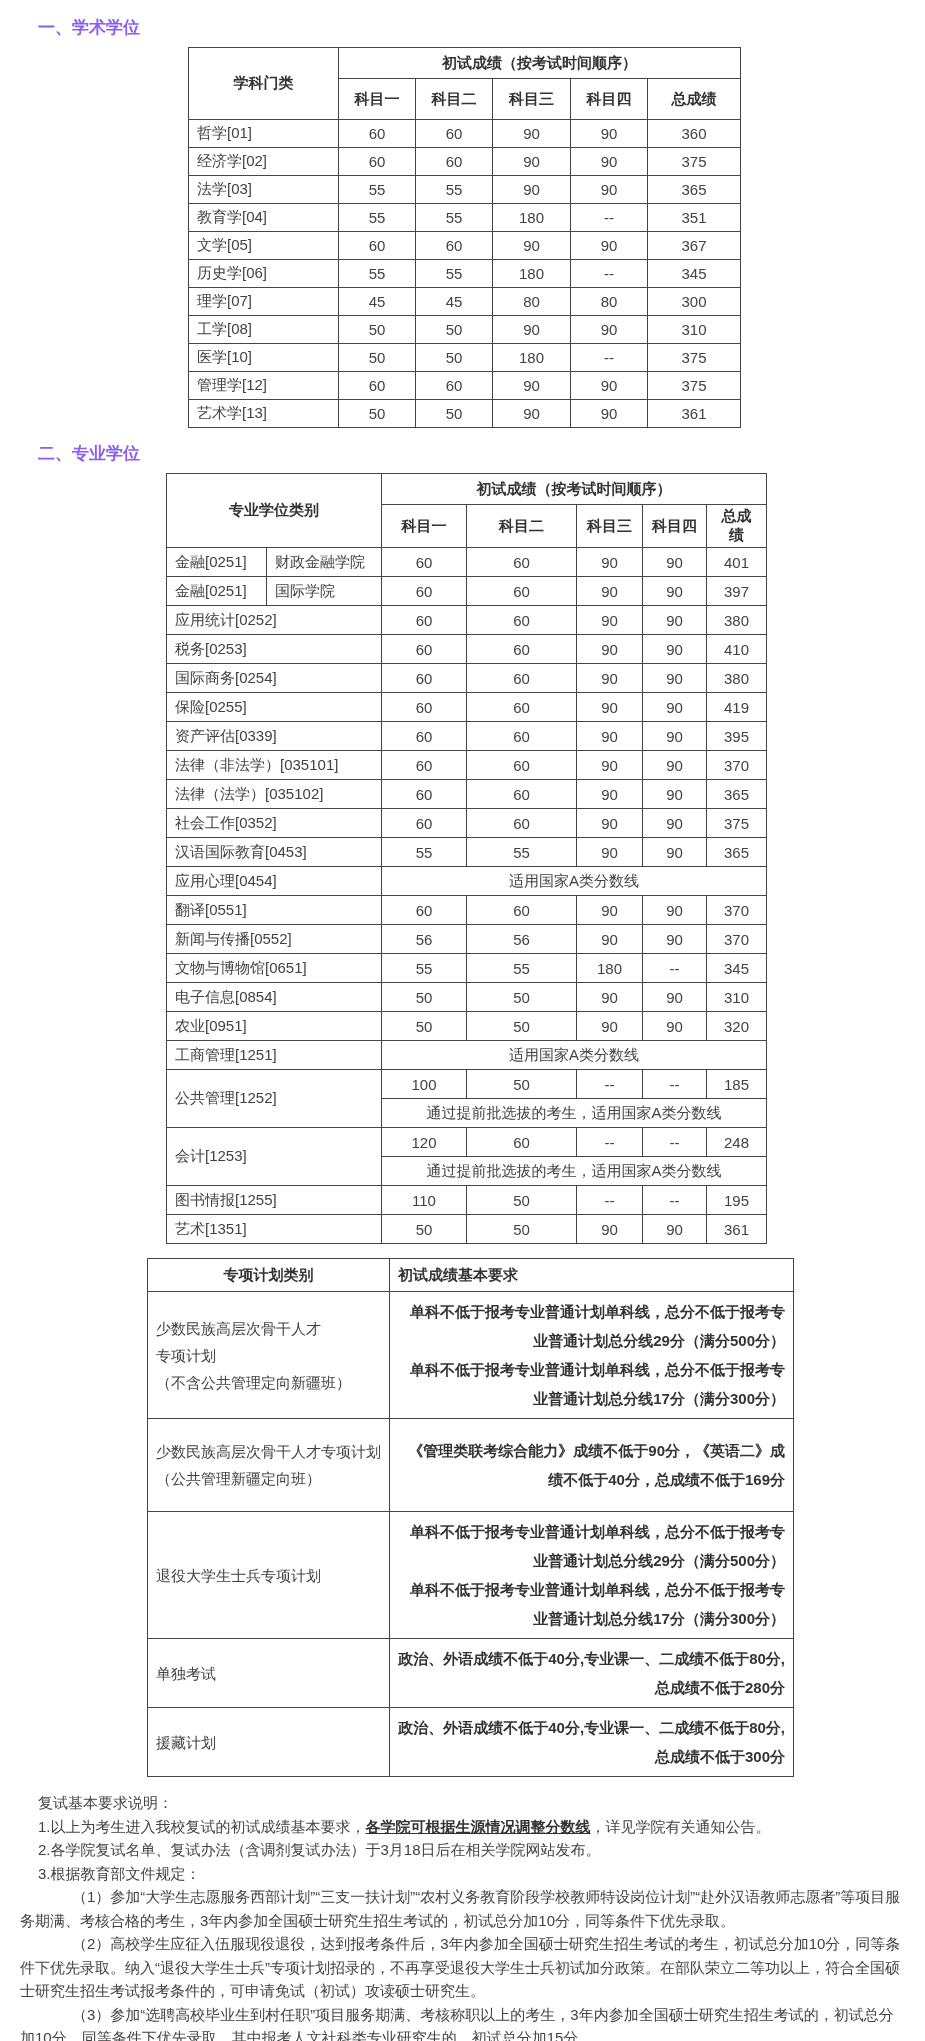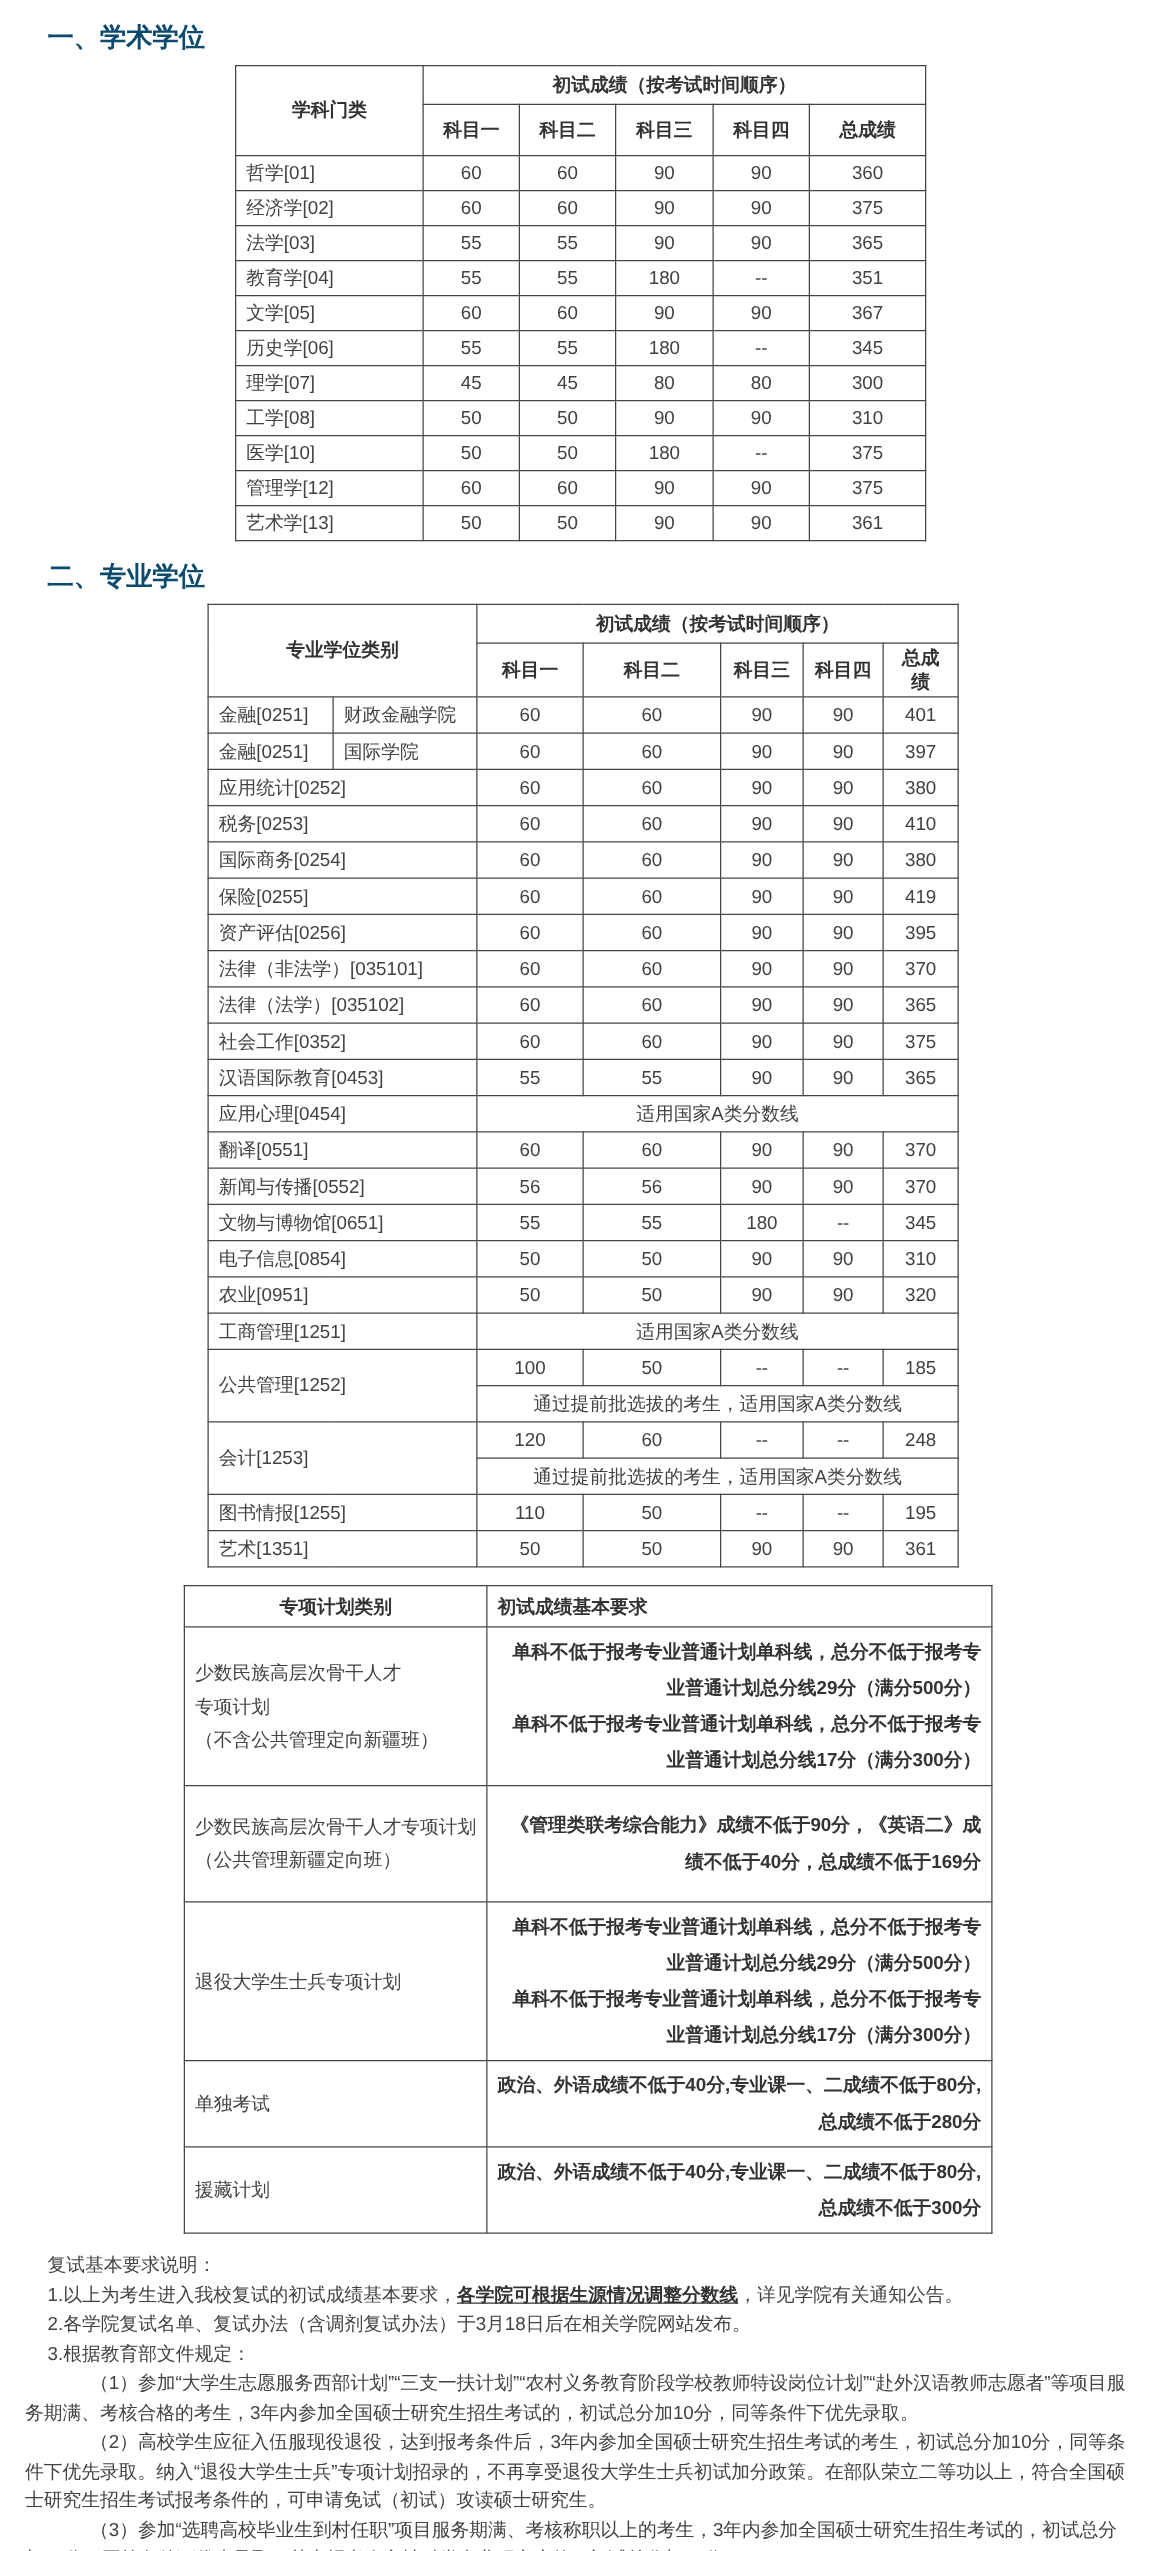--- a/index.html
+++ b/index.html
@@ -3,21 +3,21 @@
 <meta charset="utf-8">
 <style>
   * { box-sizing: border-box; }
   html,body { margin:0; padding:0; background:#ffffff; }
   .page {
     width:925px; min-height:2041px;
     padding:10px 20px 24px 38px;
     font-family:"Liberation Sans","DejaVu Sans",sans-serif;
     color:#424242;
   }
-  .section-title { font-size:21px; font-weight:bold; color:#0c4a6e; margin:6px 0 8px 0; }
+  .section-title { font-size:17px; font-weight:bold; color:#8b5cf6; margin:6px 0 8px 0; }
   table { border-collapse:collapse; table-layout:fixed; font-size:15px; color:#424242; margin-bottom:14px; }
   th,td { border:1px solid #454545; padding:2px 8px; overflow:hidden; }
   th { color:#333333; font-weight:bold; }
   .t1 { margin-left:150px; width:552px; }
   .t2 { margin-left:128px; width:600px; }
   .t3 { margin-left:109px; width:646px; }
   .group-header { text-align:center; height:31px; }
   .col-header  { text-align:center; height:41px; }
   .corner-header { text-align:center; }
   .t1 td { height:28px; }
@@ -226,21 +226,21 @@
         </tr>
         <tr>
           <td class="lbl" colspan="2">保险[0255]</td>
           <td class="val">60</td>
           <td class="val">60</td>
           <td class="val">90</td>
           <td class="val">90</td>
           <td class="val">419</td>
         </tr>
         <tr>
-          <td class="lbl" colspan="2">资产评估[0256]</td>
+          <td class="lbl" colspan="2">资产评估[0339]</td>
           <td class="val">60</td>
           <td class="val">60</td>
           <td class="val">90</td>
           <td class="val">90</td>
           <td class="val">395</td>
         </tr>
         <tr>
           <td class="lbl" colspan="2">法律（非法学）[035101]</td>
           <td class="val">60</td>
           <td class="val">60</td>

